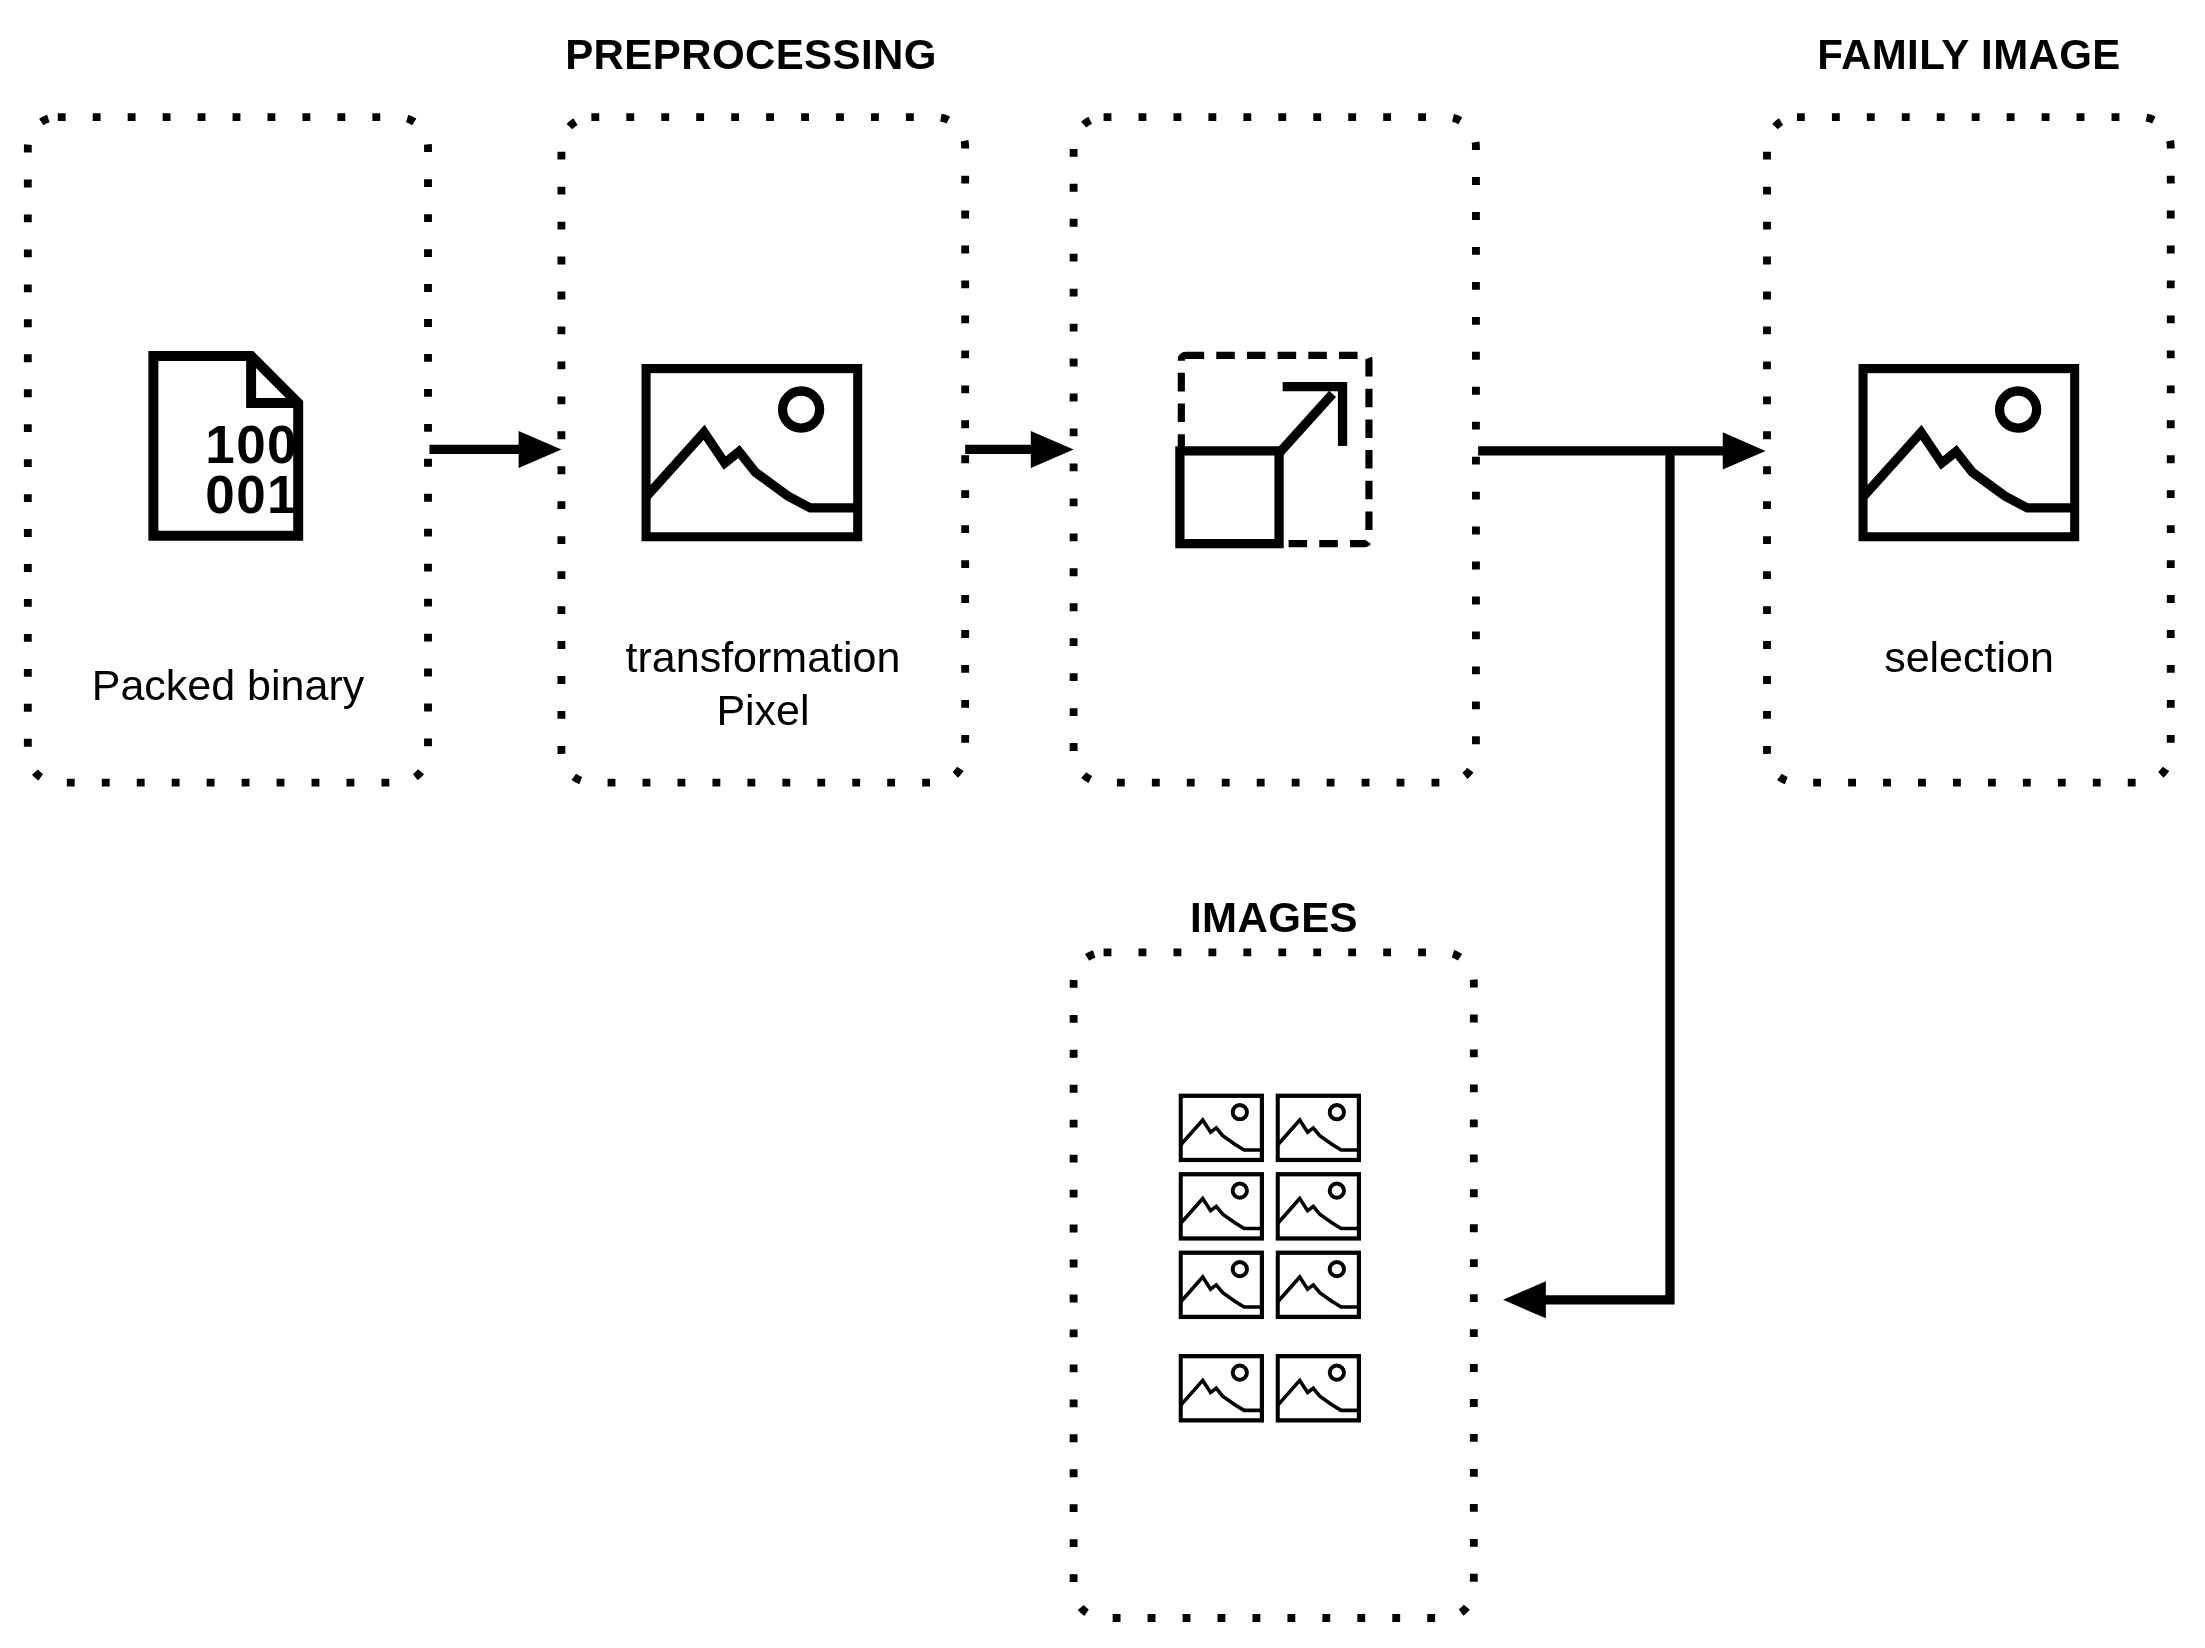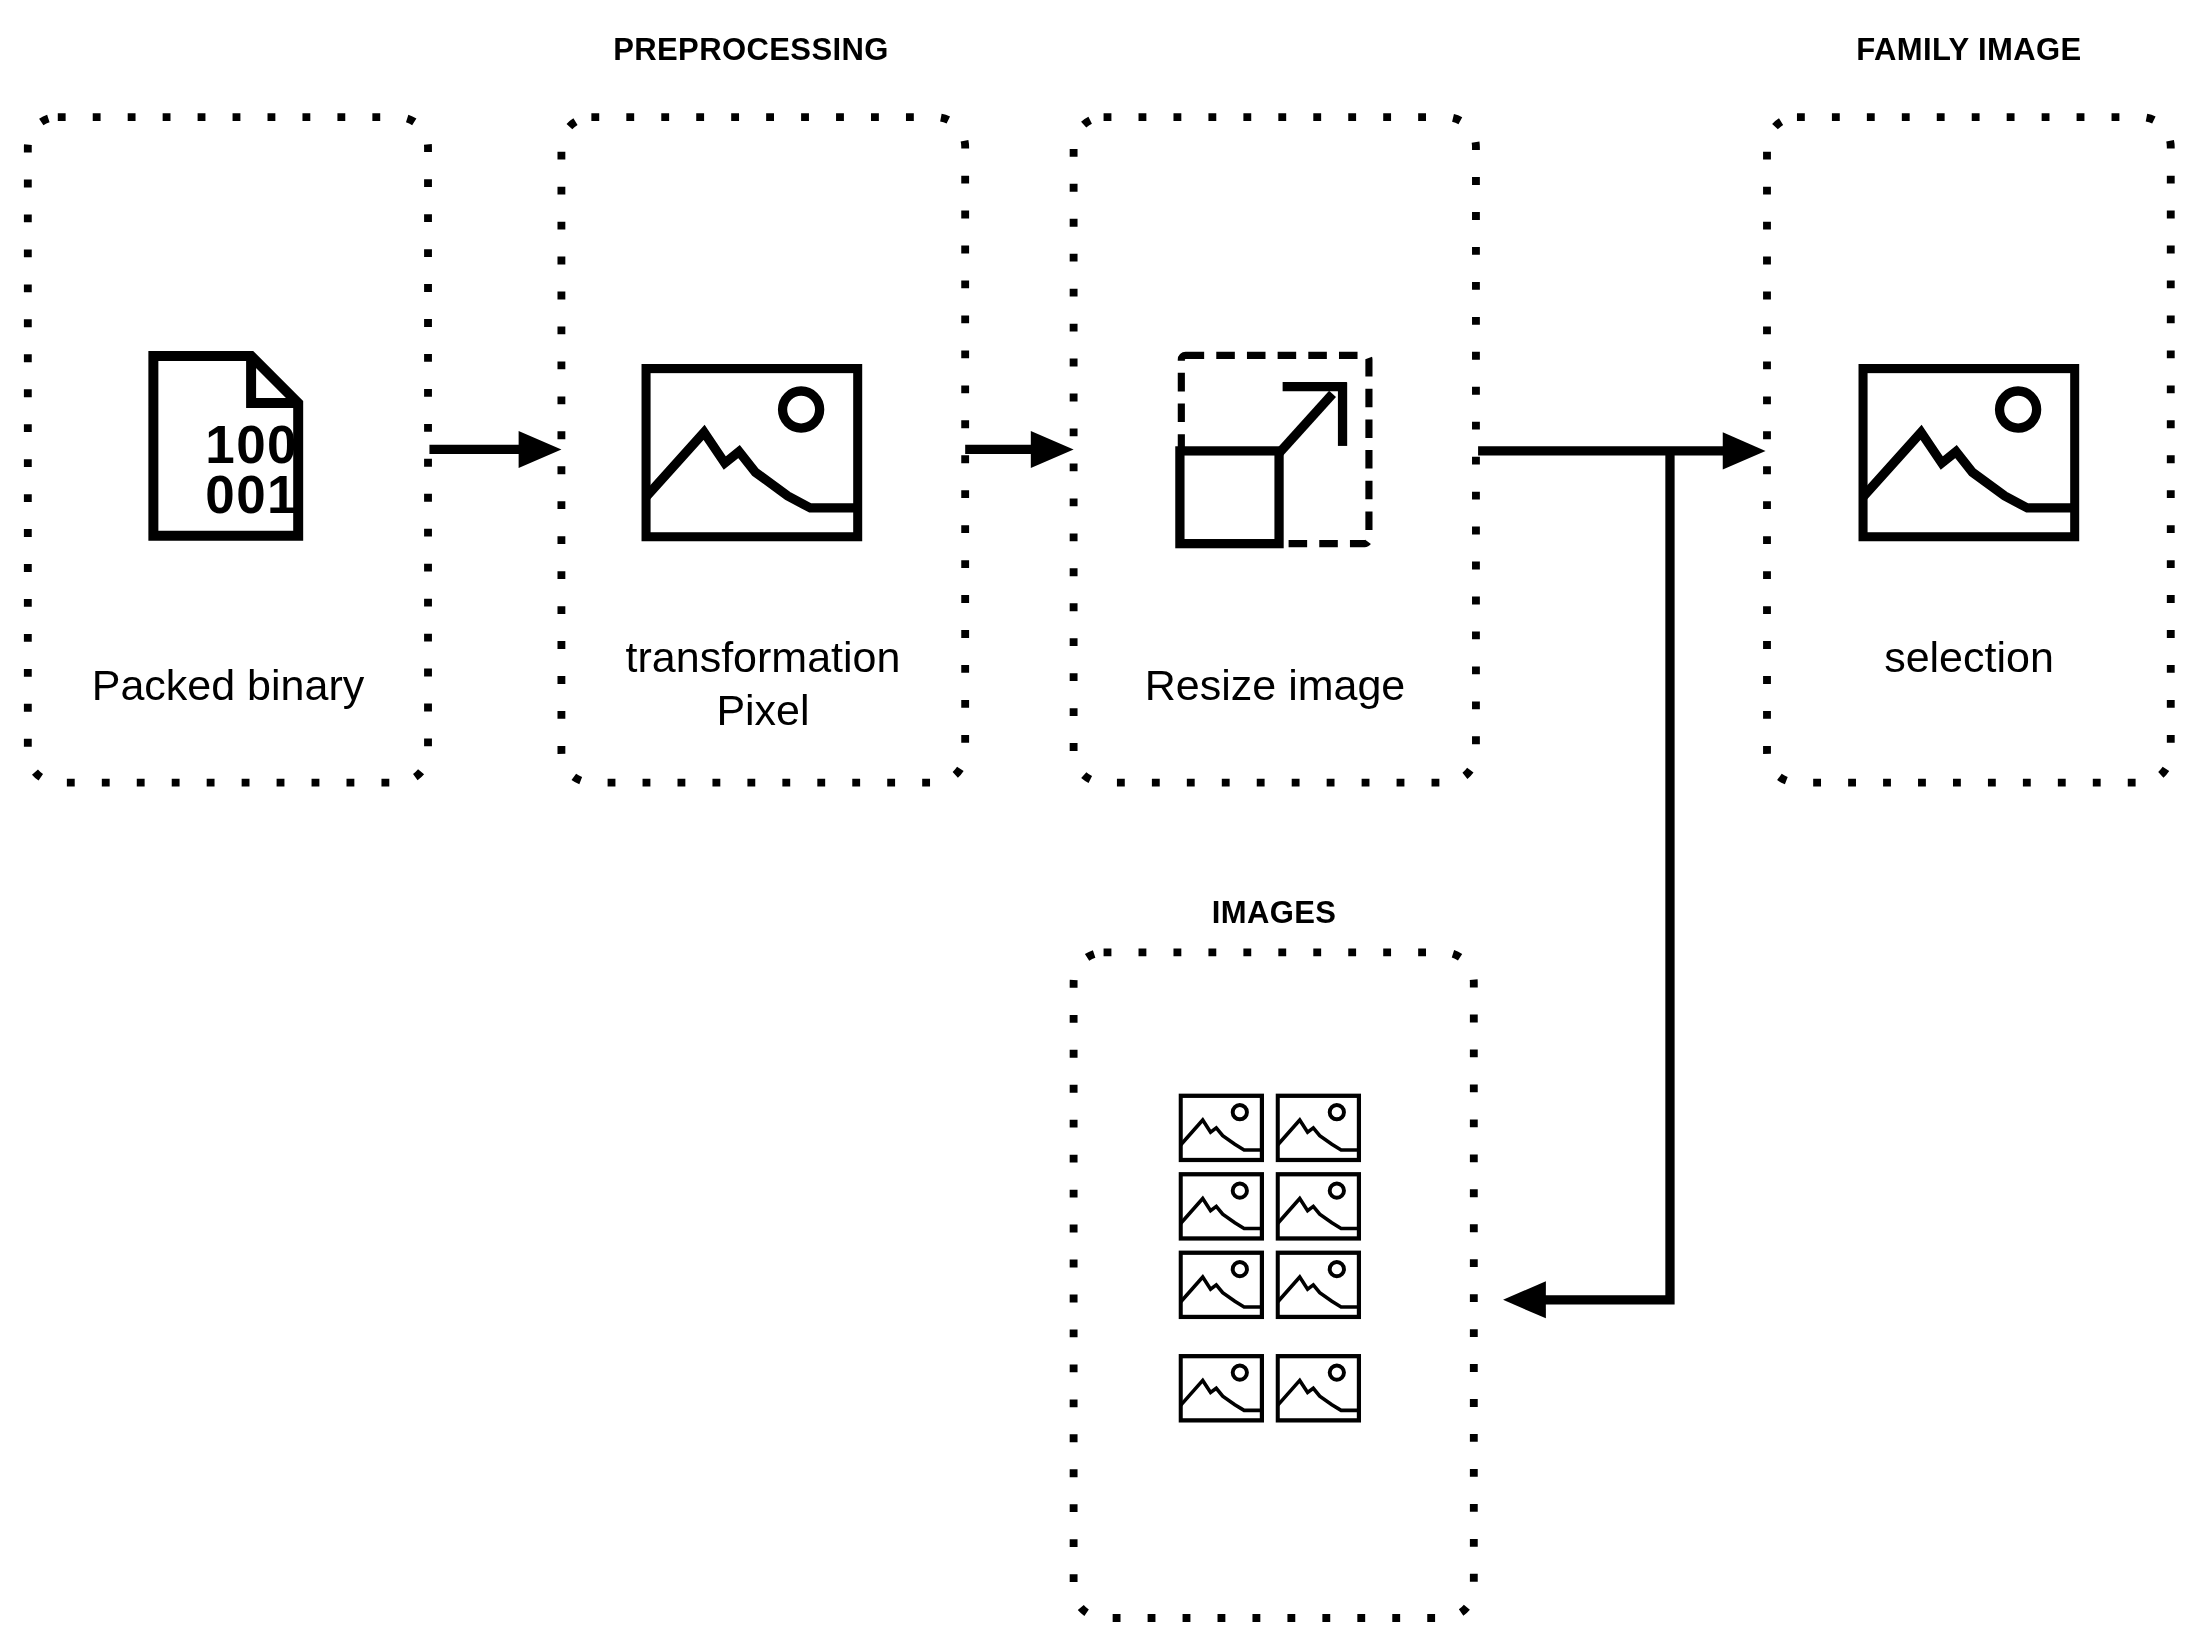--- a/index.html
+++ b/index.html
@@ -1,19 +1,19 @@
 <!DOCTYPE html>
 <html style="font-size:11.4px"><head>
 <meta charset="utf-8">
 <style>
   html,body{margin:0;padding:0;background:#ffffff;}
   #canvas{position:relative;width:2205px;height:1648px;background:#ffffff;
           font-family:"Liberation Sans", sans-serif;color:#000;overflow:hidden;}
   #shapes{position:absolute;left:0;top:0;}
-  .title{position:absolute;transform:translateX(-50%);font-size:31px;font-weight:bold;
+  .title{position:absolute;transform:translateX(-50%);font-size:42px;font-weight:bold;
          line-height:1;white-space:nowrap;letter-spacing:0.4px;}
   .nodelabel{position:absolute;text-align:center;font-size:43px;line-height:53px;}
   .filetext{position:absolute;text-align:right;font-size:53px;line-height:50px;
             font-weight:bold;letter-spacing:1.4px;}
 </style>
 </head>
 <body>
 
 <div id="canvas">
 
@@ -95,21 +95,20 @@
     <div>001</div>
   </div>
 
   <div class="nodelabel" style="left:28px;width:400px;top:659px;">Packed binary</div>
 
   <div class="nodelabel" style="left:561px;width:404px;top:631px;">
     <div>transformation</div>
     <div>Pixel</div>
   </div>
 
-  <div class="nodelabel" style="left:1074px;width:402px;top:659px;">Resize image</div>
 
   <div class="nodelabel" style="left:1767px;width:404px;top:631px;">
     <div>selection</div>
   </div>
 
 
 </div>
 
 
 </body></html>

